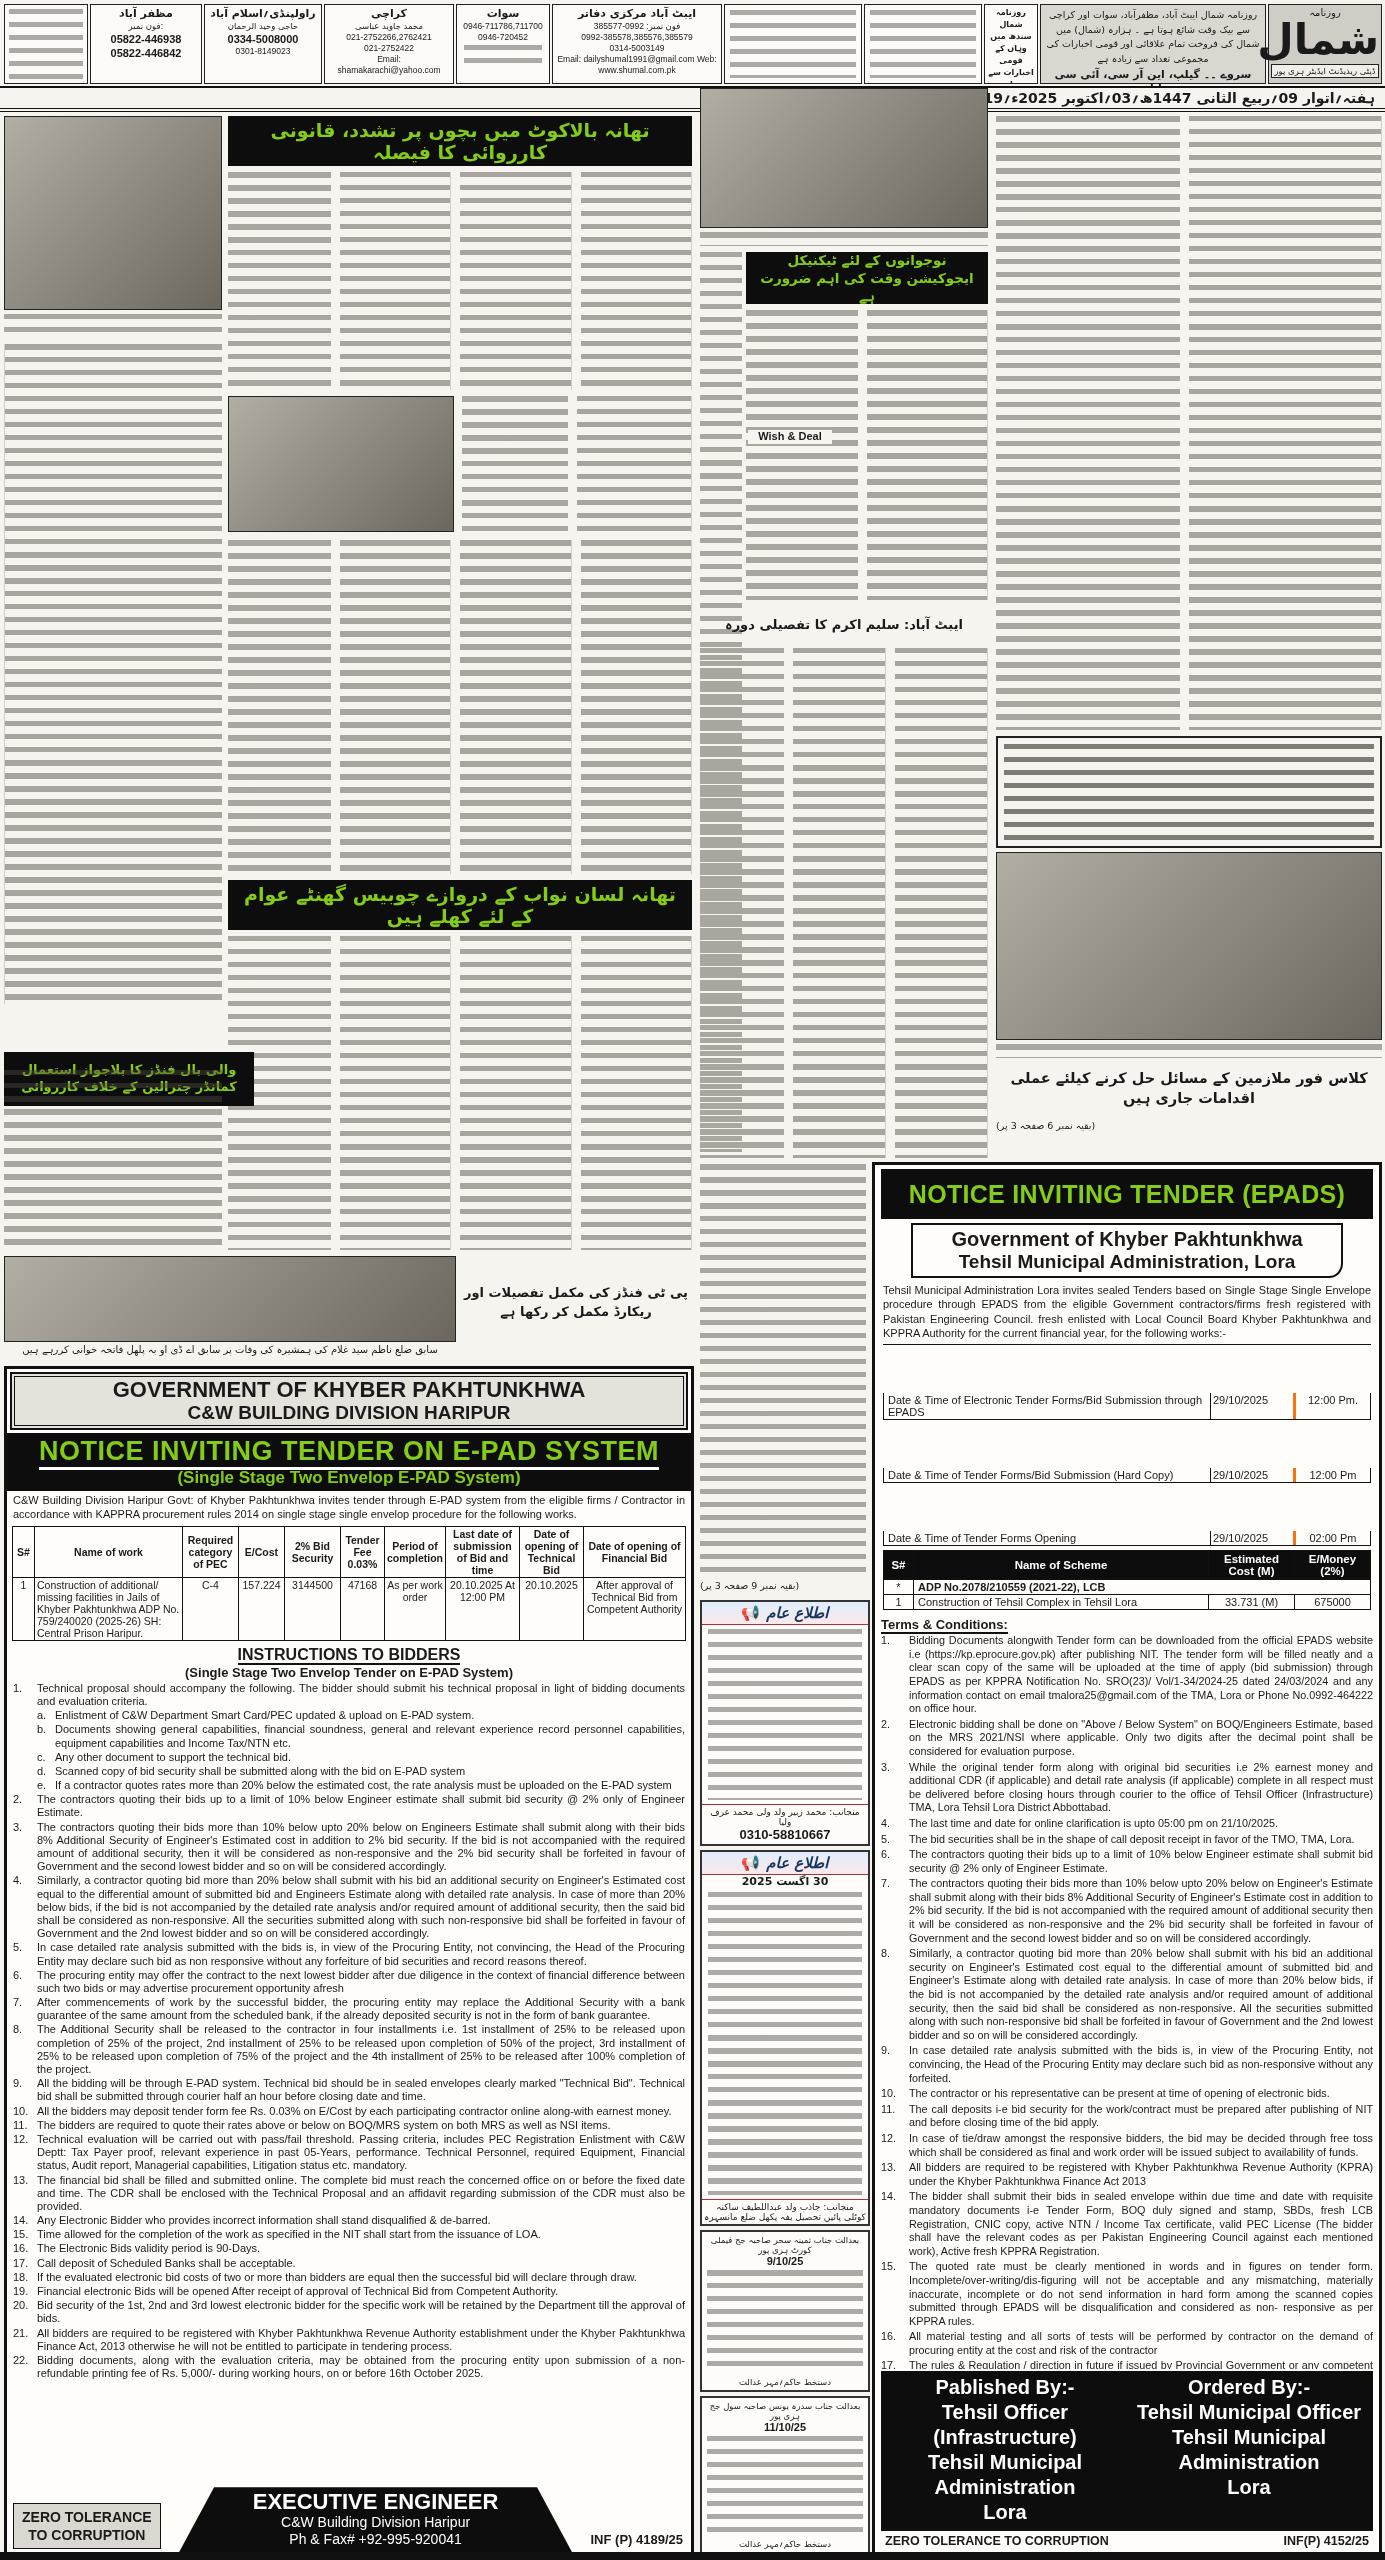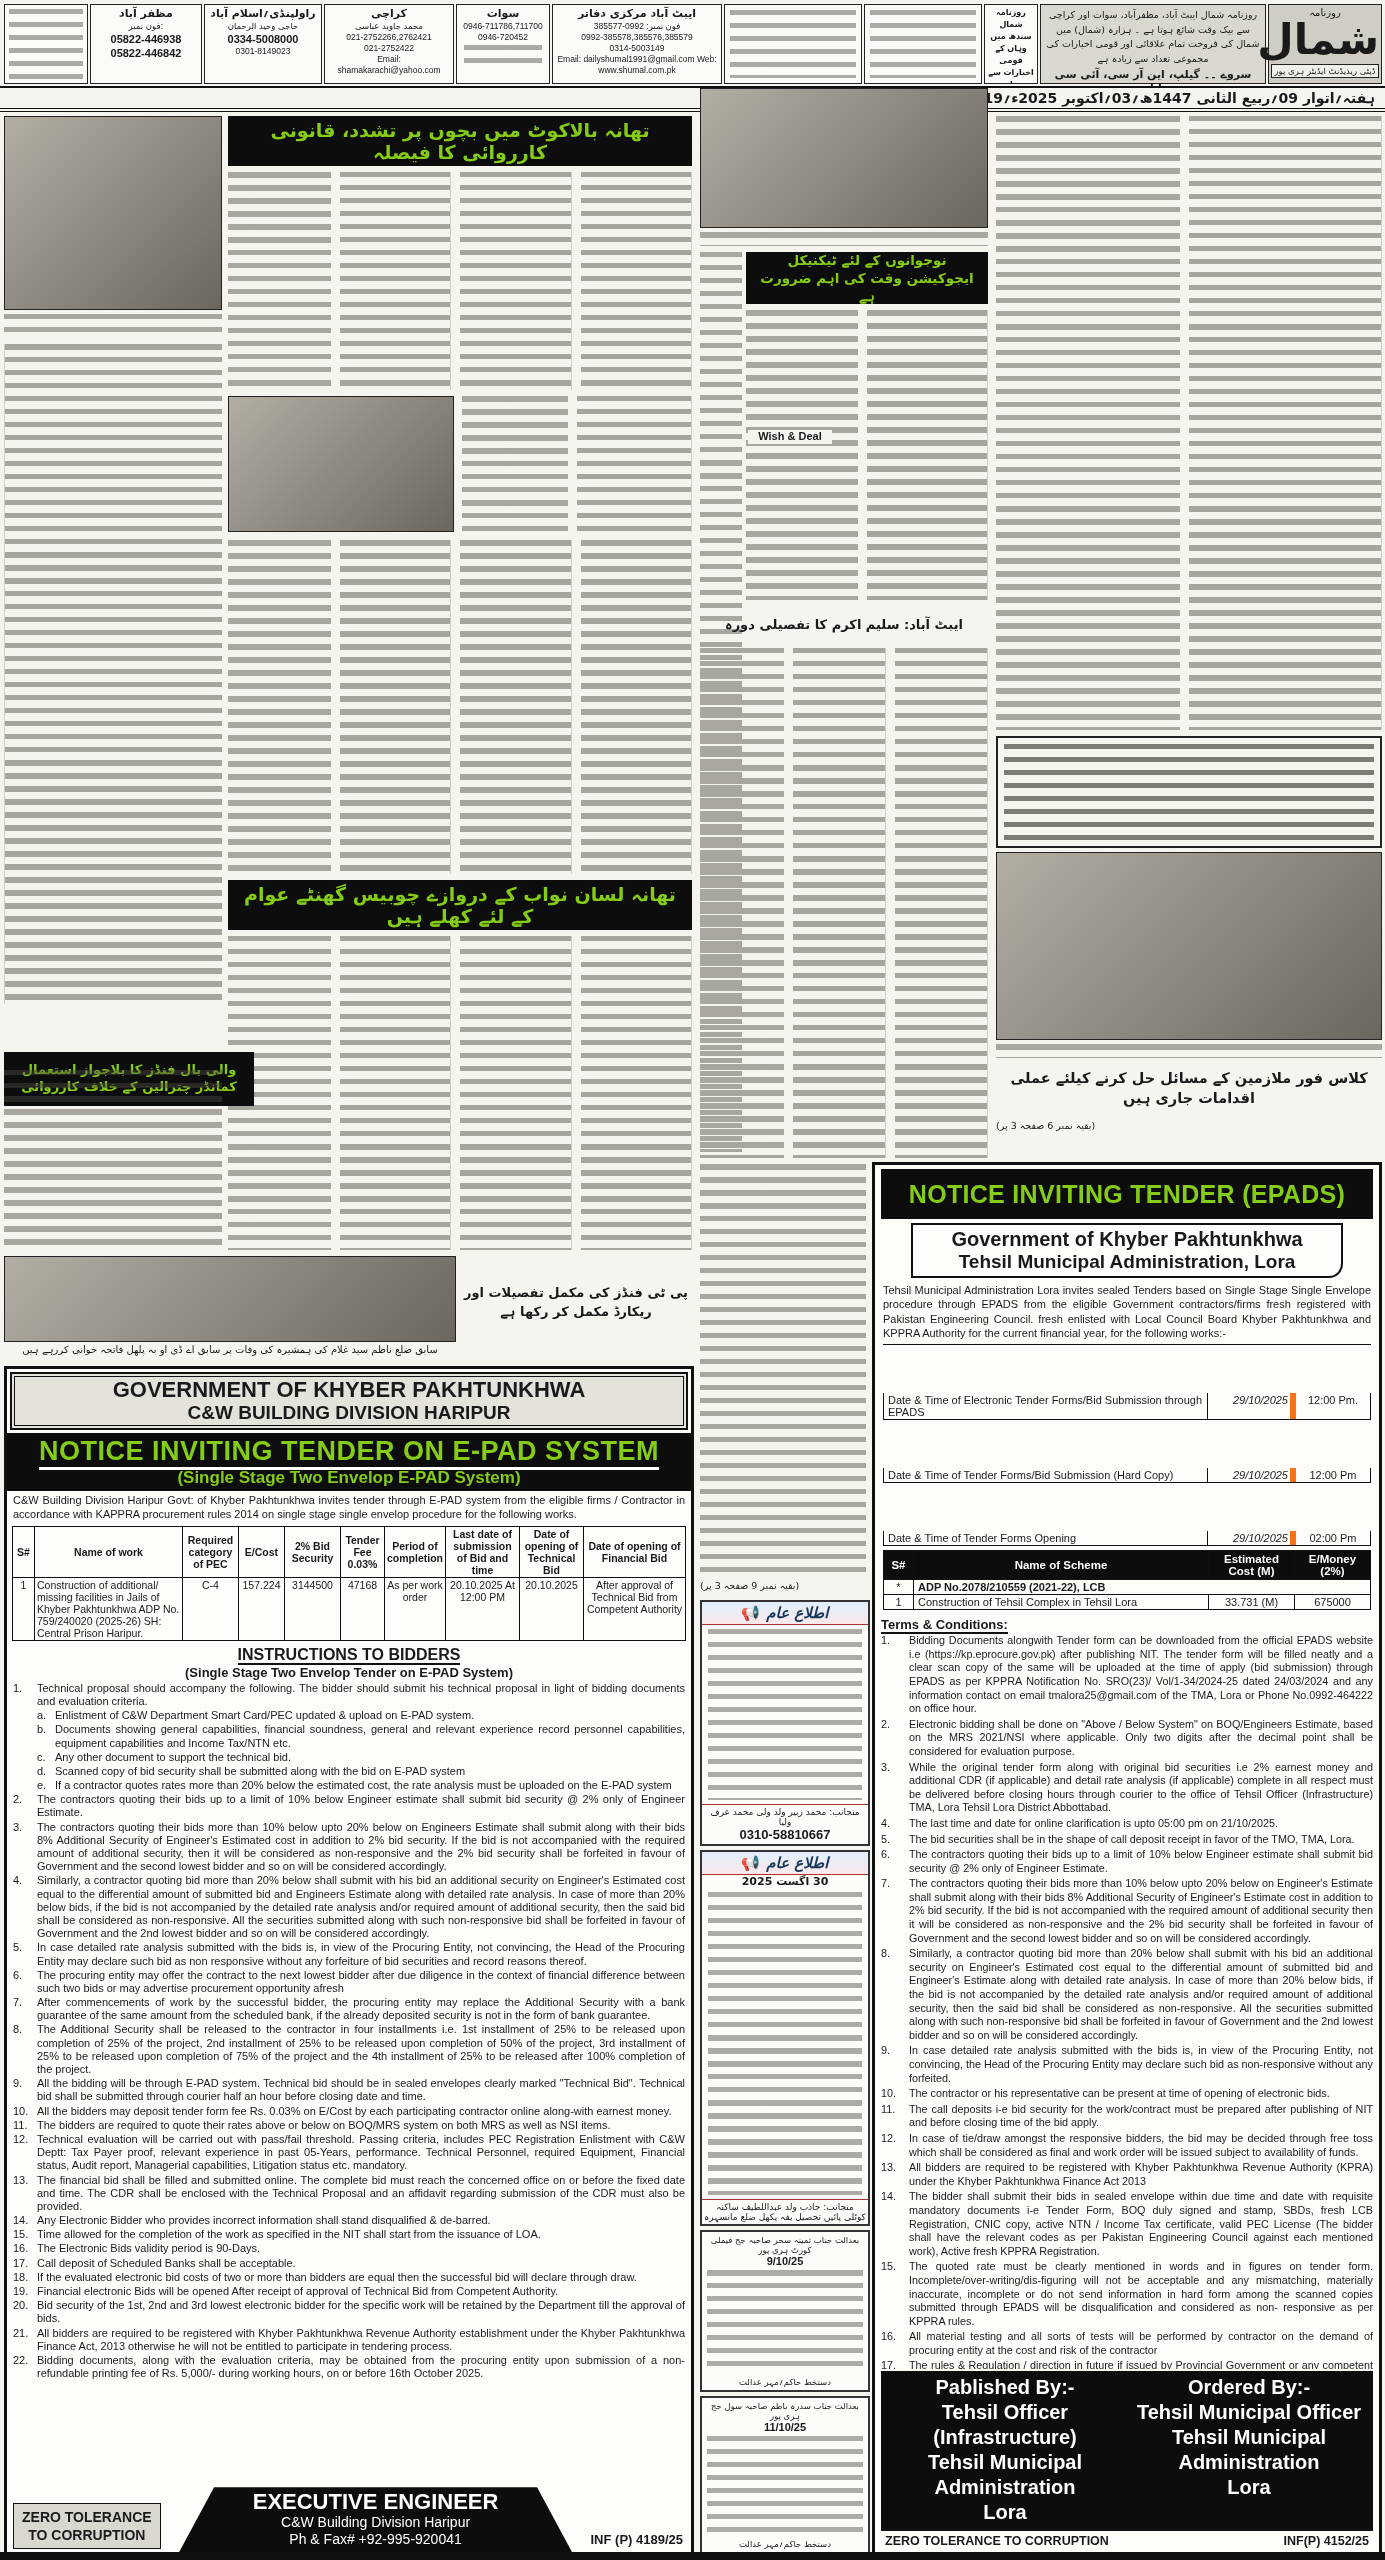--- a/index.html
+++ b/index.html
@@ -75,21 +75,21 @@
   .nitR{border:3px solid #111;background:#fefdf9;display:flex;flex-direction:column;overflow:hidden;padding:4px 6px;}
   .nitR-title{font-size:25px;font-weight:bold;letter-spacing:.3px;height:46px;flex:none;}
   .nitR-org{border:2px solid #111;text-align:center;font-weight:bold;padding:3px;margin:4px 30px 3px;
             border-radius:0 0 14px 0;}
   .nitR-org .o1{font-size:20px;}
   .nitR-org .o2{font-size:19px;}
   .nitR-intro{font-size:11px;line-height:1.3;text-align:justify;padding:2px 2px 4px;}
   .drow{display:flex;border:1px solid #111;border-top:none;font-size:11px;margin-top:48px;}
   .drows{border-top:1px solid #111;margin:0 2px;}
   .dlabel{flex:1;padding:1px 4px;border-right:1px solid #111;}
-  .ddate{width:78px;text-align:right;border-right:6px solid #f97316;padding:1px 2px;font-style:italic;}
+  .ddate{width:78px;text-align:left;border-right:3px solid #f97316;padding:1px 2px;}
   .dtime{width:70px;text-align:center;padding:1px 2px;}
   table.st{border-collapse:collapse;width:calc(100% - 4px);margin:4px 2px;font-size:11px;}
   table.st th{background:#0d0d0d;color:#fff;border:1px solid #111;padding:2px;font-size:11.5px;}
   table.st td{border:1px solid #111;padding:1px 4px;}
   .ttl{font-weight:bold;font-size:13px;margin:3px 0 2px;}
   .ttl span{border-bottom:2px solid #111;}
   .tlist{flex:1;overflow:hidden;}
   .trow{display:flex;font-size:10.8px;line-height:1.26;margin-bottom:2px;}
   .trow .inum{flex:none;width:28px;}
   .trow .itxt{flex:1;text-align:justify;}
@@ -439,21 +439,21 @@
     <div class="ilaam-foot ur">منجانب: جاذب ولد عبداللطیف ساکنہ کوٹلی پائیں تحصیل بفہ پکھل ضلع مانسہرہ</div>
   </div>
 
   <div class="abs court" style="left:700px;top:2230px;width:170px;height:162px;">
     <div class="capline ur" style="font-size:8.5px;white-space:normal;">بعدالت جناب ثمینہ سحر صاحبہ جج فیملی کورٹ ہری پور</div>
     <div class="bolddate">9/10/25</div>
     <div class="ufill" style="flex:1;margin:3px 2px;"></div>
     <div class="capline ur" style="font-size:8.5px;">دستخط حاکم؍مہر عدالت</div>
   </div>
   <div class="abs court" style="left:700px;top:2396px;width:170px;height:158px;">
-    <div class="capline ur" style="font-size:8.5px;white-space:normal;">بعدالت جناب سدرہ ناظم صاحبہ سول جج ہری پور</div>
+    <div class="capline ur" style="font-size:8.5px;white-space:normal;">بعدالت جناب سدرہ یونس صاحبہ سول جج ہری پور</div>
     <div class="bolddate">11/10/25</div>
     <div class="ufill" style="flex:1;margin:3px 2px;"></div>
     <div class="capline ur" style="font-size:8.5px;">دستخط حاکم؍مہر عدالت</div>
   </div>
 
   <div class="abs cols" style="left:996px;top:116px;width:386px;height:614px;">
     <div class="col ufill"></div>
     <div class="col ufill"></div>
   </div>
   <div class="abs" style="left:996px;top:736px;width:386px;height:112px;border:2px solid #222;">

